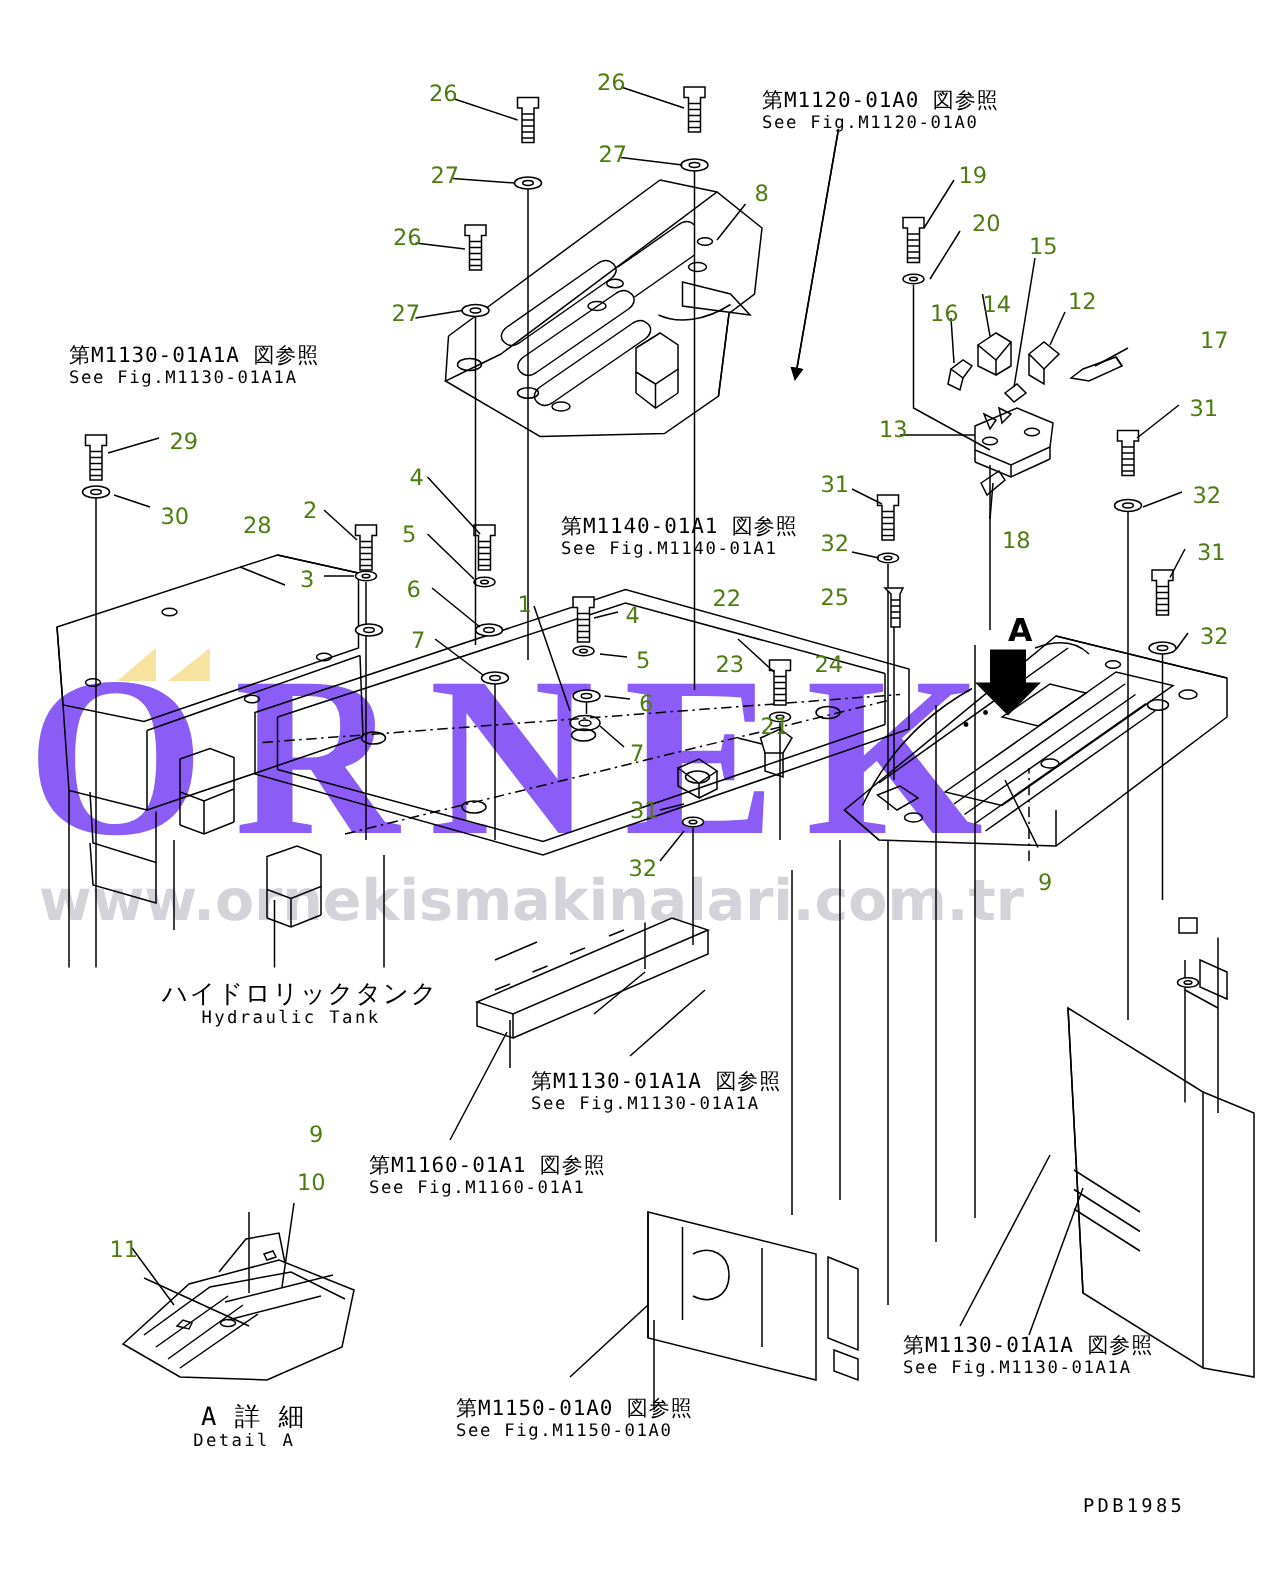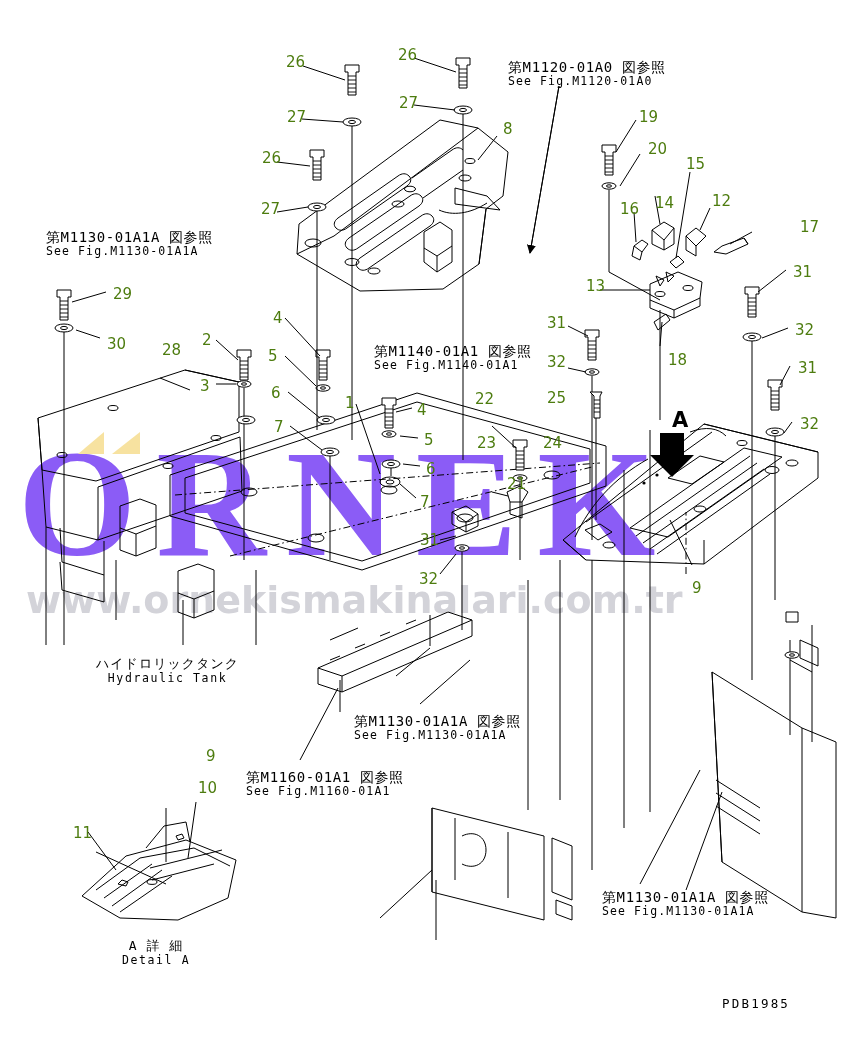--- a/index.html
+++ b/index.html
@@ -19,21 +19,21 @@
   .wm-tri{position:absolute;width:0;height:0;}
 
   
   .ref{position:absolute;white-space:nowrap;color:#000;
        font-family:"DejaVu Sans Mono","Liberation Mono",monospace;}
   .ref .jp{display:block;font-size:14px;line-height:14px;letter-spacing:.6px;}
   .ref .en{display:block;font-size:11.5px;line-height:14px;letter-spacing:1.1px;}
 
   .cap{position:absolute;white-space:nowrap;color:#000;text-align:center;
        font-family:"DejaVu Sans Mono","Liberation Mono",monospace;}
-  .cap .jp{display:block;font-size:13px;line-height:15px;letter-spacing:1px;}
+  .cap .jp{display:block;font-size:17px;line-height:15px;letter-spacing:1px;margin-left:12px;}
   .cap .en{display:block;font-size:11.5px;line-height:15px;letter-spacing:1.6px;text-align:center;}
 
   .num{position:absolute;color:#4d7c0f;font-size:15px;line-height:15px;
        font-family:"DejaVu Sans","Liberation Sans",sans-serif;white-space:nowrap;}
 
   .marka{position:absolute;color:#000;font-weight:bold;font-size:21px;
          font-family:"DejaVu Sans","Liberation Sans",sans-serif;}
 
   .code{position:absolute;color:#000;font-size:12.5px;letter-spacing:2.2px;
         font-family:"DejaVu Sans Mono","Liberation Mono",monospace;white-space:nowrap;}
@@ -419,20 +419,24 @@
     <span class="jp">第M1140-01A1 図参照</span>
     <span class="en">See Fig.M1140-01A1</span>
   </div>
   <div class="ref" style="left:354px;top:714px;">
     <span class="jp">第M1130-01A1A 図参照</span>
     <span class="en">See Fig.M1130-01A1A</span>
   </div>
   <div class="ref" style="left:246px;top:770px;">
     <span class="jp">第M1160-01A1 図参照</span>
     <span class="en">See Fig.M1160-01A1</span>
+  </div>
+  <div class="ref" style="left:304px;top:932px;">
+    <span class="jp">第M1150-01A0 図参照</span>
+    <span class="en">See Fig.M1150-01A0</span>
   </div>
   <div class="ref" style="left:602px;top:890px;">
     <span class="jp">第M1130-01A1A 図参照</span>
     <span class="en">See Fig.M1130-01A1A</span>
   </div>
 
   <div class="cap" style="left:96px;top:656px;">
     <span class="jp">ハイドロリックタンク</span>
     <span class="en">Hydraulic Tank</span>
   </div>

